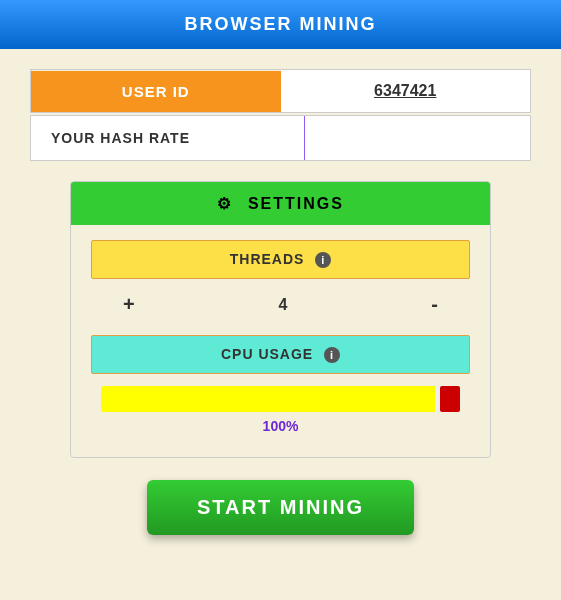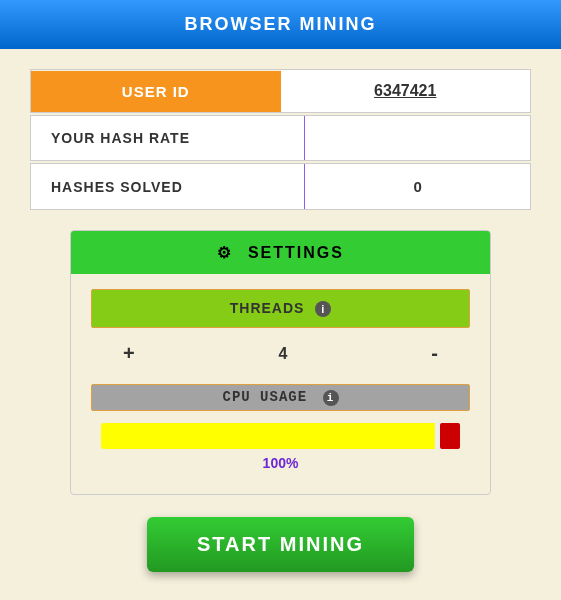--- a/index.html
+++ b/index.html
@@ -115,21 +115,21 @@
     .settings-gear {
       margin-right: 8px;
     }
 
     .settings-inner {
       padding: 15px 20px;
     }
 
     
     .threads-label-bar {
-      background: #84cc16;
+      background: #fde047;
       border: 1px solid #e0a040;
       text-align: center;
       font-weight: bold;
       font-size: 14px;
       letter-spacing: 1px;
       padding: 10px;
       color: #333;
       border-radius: 2px;
     }
 
@@ -151,31 +151,30 @@
     }
 
     .threads-value {
       font-size: 16px;
       font-weight: bold;
       color: #333;
     }
 
     
     .cpu-label-bar {
-      background: #a3a3a3;
+      background: #5eead4;
       border: 1px solid #e0a040;
       text-align: center;
       font-weight: bold;
       font-size: 14px;
       letter-spacing: 1px;
-      padding: 4px;
+      padding: 10px;
       color: #333;
       border-radius: 2px;
       margin-top: 5px;
-      font-family: Liberation Mono, monospace;
     }
 
     .cpu-slider-container {
       padding: 12px 10px 6px;
     }
 
     .cpu-slider-track {
       width: 100%;
       height: 26px;
       background: #eee;
@@ -253,24 +252,20 @@
 
   <div class="user-id-row">
     <div class="user-id-label">USER ID</div>
     <div class="user-id-value">6347421</div>
   </div>
 
   <div class="stat-row">
     <div class="stat-label">YOUR HASH RATE</div>
   </div>
 
-  <div class="stat-row">
-    <div class="stat-label">HASHES SOLVED</div>
-    <div class="stat-value black">0</div>
-  </div>
 
 
   <div class="settings-container">
     <div class="settings-header">
       <span class="settings-gear">⚙</span>
       <span>SETTINGS</span>
     </div>
 
     <div class="settings-inner">
 

